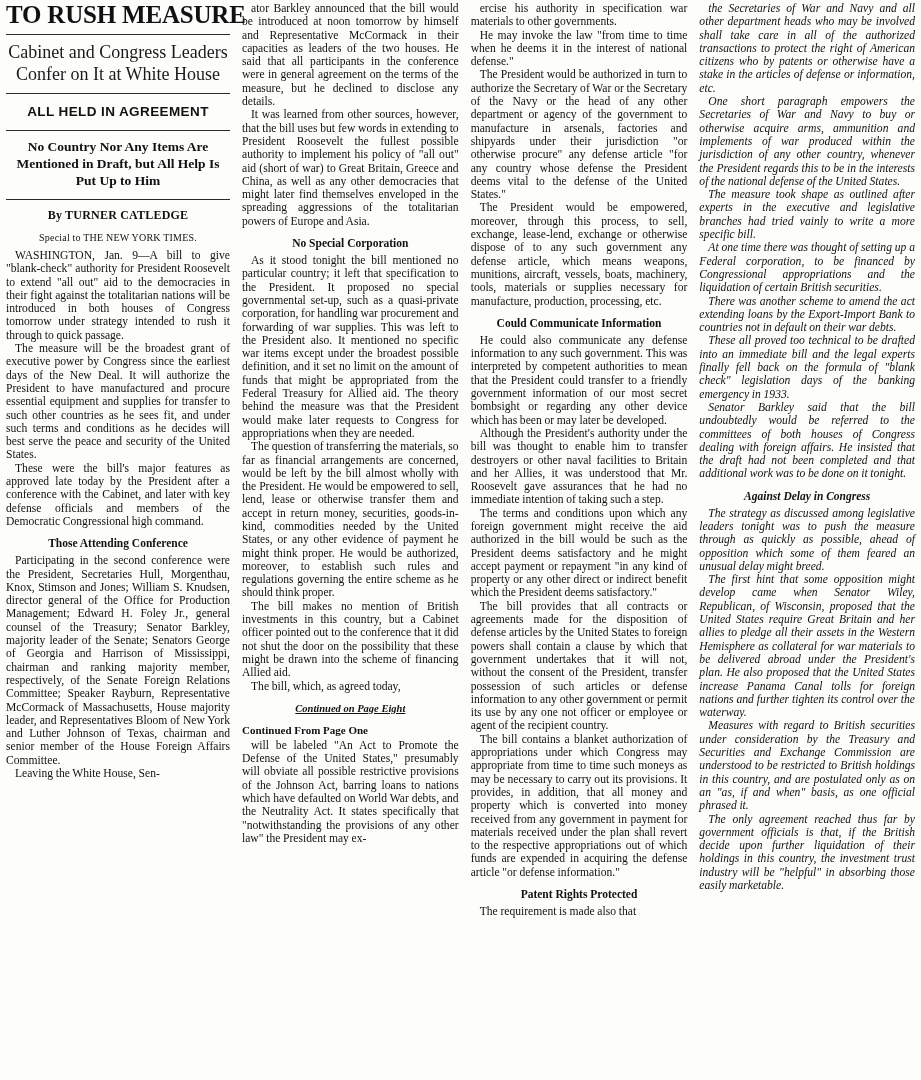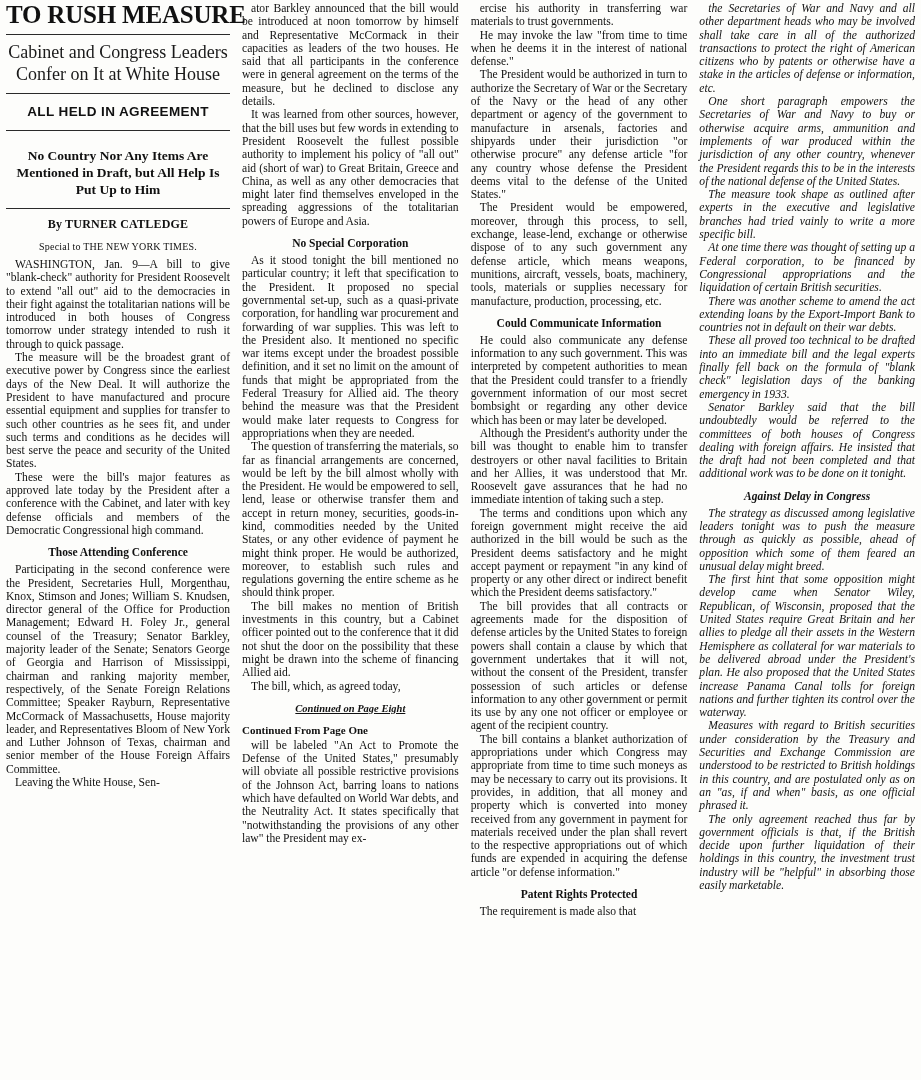--- a/index.html
+++ b/index.html
@@ -62,21 +62,21 @@
     text-align: center;
     letter-spacing: 0.4px;
     margin: 10px 0 10px 0;
   }
   .hl-sub2 {
     font-family: "Liberation Serif", serif;
     font-weight: bold;
     font-size: 13.5px;
     line-height: 17px;
     text-align: center;
-    margin: 16px 0 10px 0;
+    margin: 7px 0 10px 0;
   }
   .hr-thin {
     border: 0;
     border-top: 1px solid #2a2a2a;
     margin: 6px 0 6px 0;
   }
   .byline {
     font-family: "Liberation Serif", serif;
     font-weight: bold;
     font-size: 12px;
@@ -173,21 +173,21 @@
 
       <div class="contd-ital">Continued on Page Eight</div>
       <div class="contd">Continued From Page One</div>
 
       <p class="body">will be labeled "An Act to Promote the Defense of the United States," presumably will obviate all possible restrictive provisions of the Johnson Act, barring loans to nations which have defaulted on World War debts, and the Neutrality Act. It states specifically that "notwithstanding the provisions of any other law" the President may ex-</p>
     </div>
   </div>
 
   <div class="col col-3">
     <div class="col-inner">
-      <p class="body">ercise his authority in transferring war materials to trust governments.</p>
+      <p class="body">ercise his authority in specification war materials to other governments.</p>
       <p class="body">He may invoke the law "from time to time when he deems it in the interest of national defense."</p>
       <p class="body">The President would be authorized in turn to authorize the Secretary of War or the Secretary of the Navy or the head of any other department or agency of the government to manufacture in arsenals, factories and shipyards under their jurisdiction "or otherwise procure" any defense article "for any country whose defense the President deems vital to the defense of the United States."</p>
       <p class="body">The President would be empowered, moreover, through this process, to sell, exchange, lease-lend, exchange or otherwise dispose of to any such government any defense article, which means weapons, munitions, aircraft, vessels, boats, machinery, tools, materials or supplies necessary for manufacture, production, processing, etc.</p>
 
       <div class="subhead">Could Communicate Information</div>
 
       <p class="body">He could also communicate any defense information to any such government. This was interpreted by competent authorities to mean that the President could transfer to a friendly government information of our most secret bombsight or regarding any other device which has been or may later be developed.</p>
       <p class="body">Although the President's authority under the bill was thought to enable him to transfer destroyers or other naval facilities to Britain and her Allies, it was understood that Mr. Roosevelt gave assurances that he had no immediate intention of taking such a step.</p>
       <p class="body">The terms and conditions upon which any foreign government might receive the aid authorized in the bill would be such as the President deems satisfactory and he might accept payment or repayment "in any kind of property or any other direct or indirect benefit which the President deems satisfactory."</p>
       <p class="body">The bill provides that all contracts or agreements made for the disposition of defense articles by the United States to foreign powers shall contain a clause by which that government undertakes that it will not, without the consent of the President, transfer possession of such articles or defense information to any other government or permit its use by any one not officer or employee or agent of the recipient country.</p>

